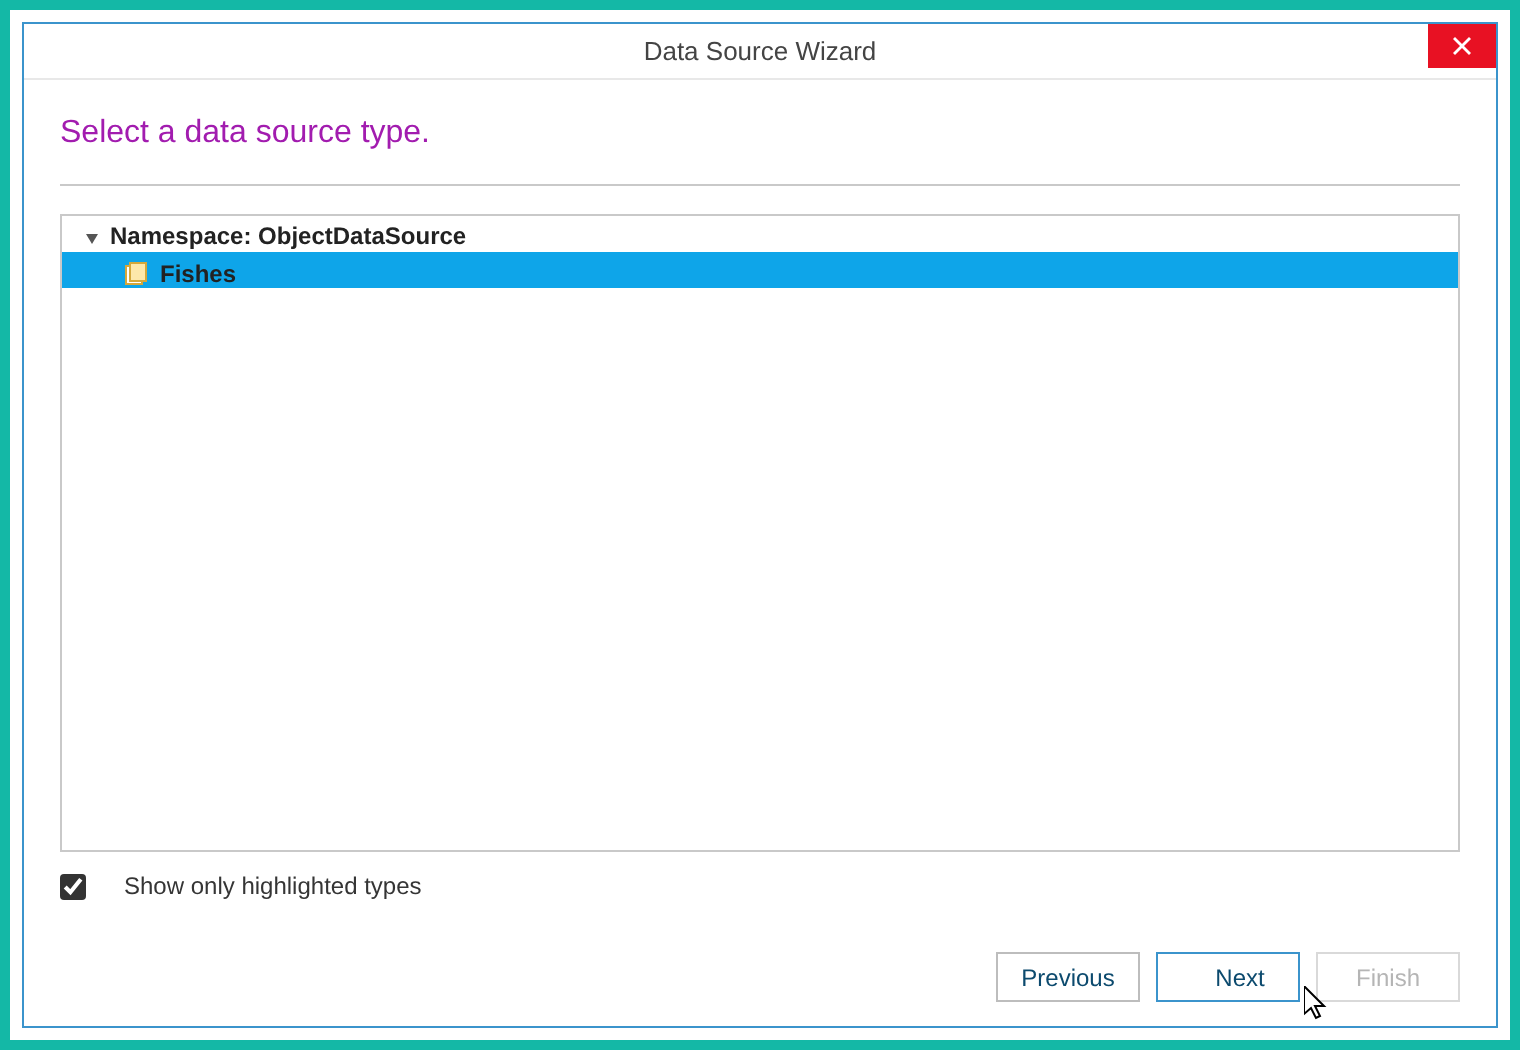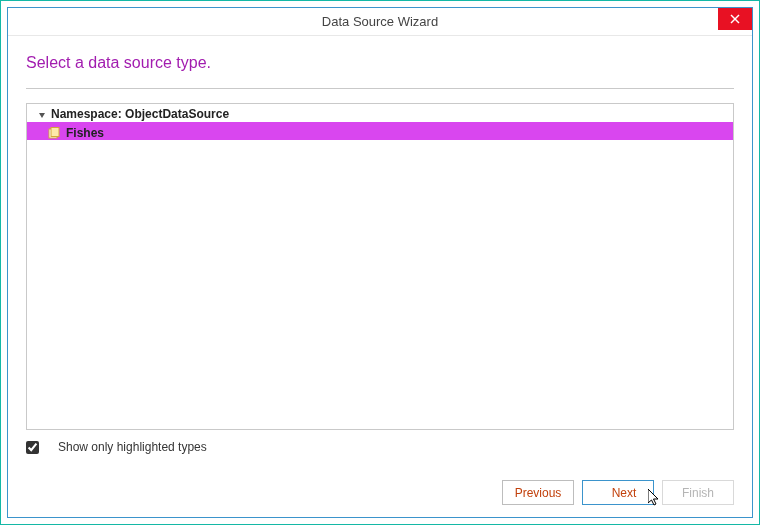--- a/index.html
+++ b/index.html
@@ -9,21 +9,21 @@
     }
     body {
       font-family: "Segoe UI", Tahoma, sans-serif;
       font-size: 12px;
       background: #fff;
       color: #353535;
     }
     .outer-border {
       width: 760px;
       height: 525px;
-      border: 1px solid #14b8a6;
+      border: 5px solid #14b8a6;
       position: relative;
       padding: 6px;
     }
     .window {
       width: 100%;
       height: 100%;
       border: 1px solid #3b94cc;
       display: flex;
       flex-direction: column;
       background: #fff;
@@ -90,23 +90,23 @@
       padding-left: 10px;
       font-size: 12px;
     }
     .tree-row.group {
       font-weight: bold;
       color: #222;
       padding-top: 1px;
       padding-bottom: 1px;
     }
     .tree-row.item {
-      background: #d946ef;
+      background: #0ea5e9;
       font-weight: bold;
-      padding-left: 20px;
+      padding-left: 30px;
       color: #222;
     }
     .expander {
       width: 10px;
       height: 10px;
       margin-right: 4px;
       display: inline-flex;
       align-items: center;
       justify-content: center;
     }
@@ -136,21 +136,21 @@
       gap: 8px;
       padding: 8px 18px 12px 18px;
     }
     .btn {
       min-width: 72px;
       height: 25px;
       border: 1px solid #bdbdbd;
       background: #fff;
       font-size: 12px;
       font-family: inherit;
-      color: #c2410c;
+      color: #0c4a6e;
       display: flex;
       align-items: center;
       justify-content: center;
       cursor: default;
     }
     .btn.default {
       border: 1px solid #3b94cc;
       position: relative;
       padding-left: 12px;
     }

